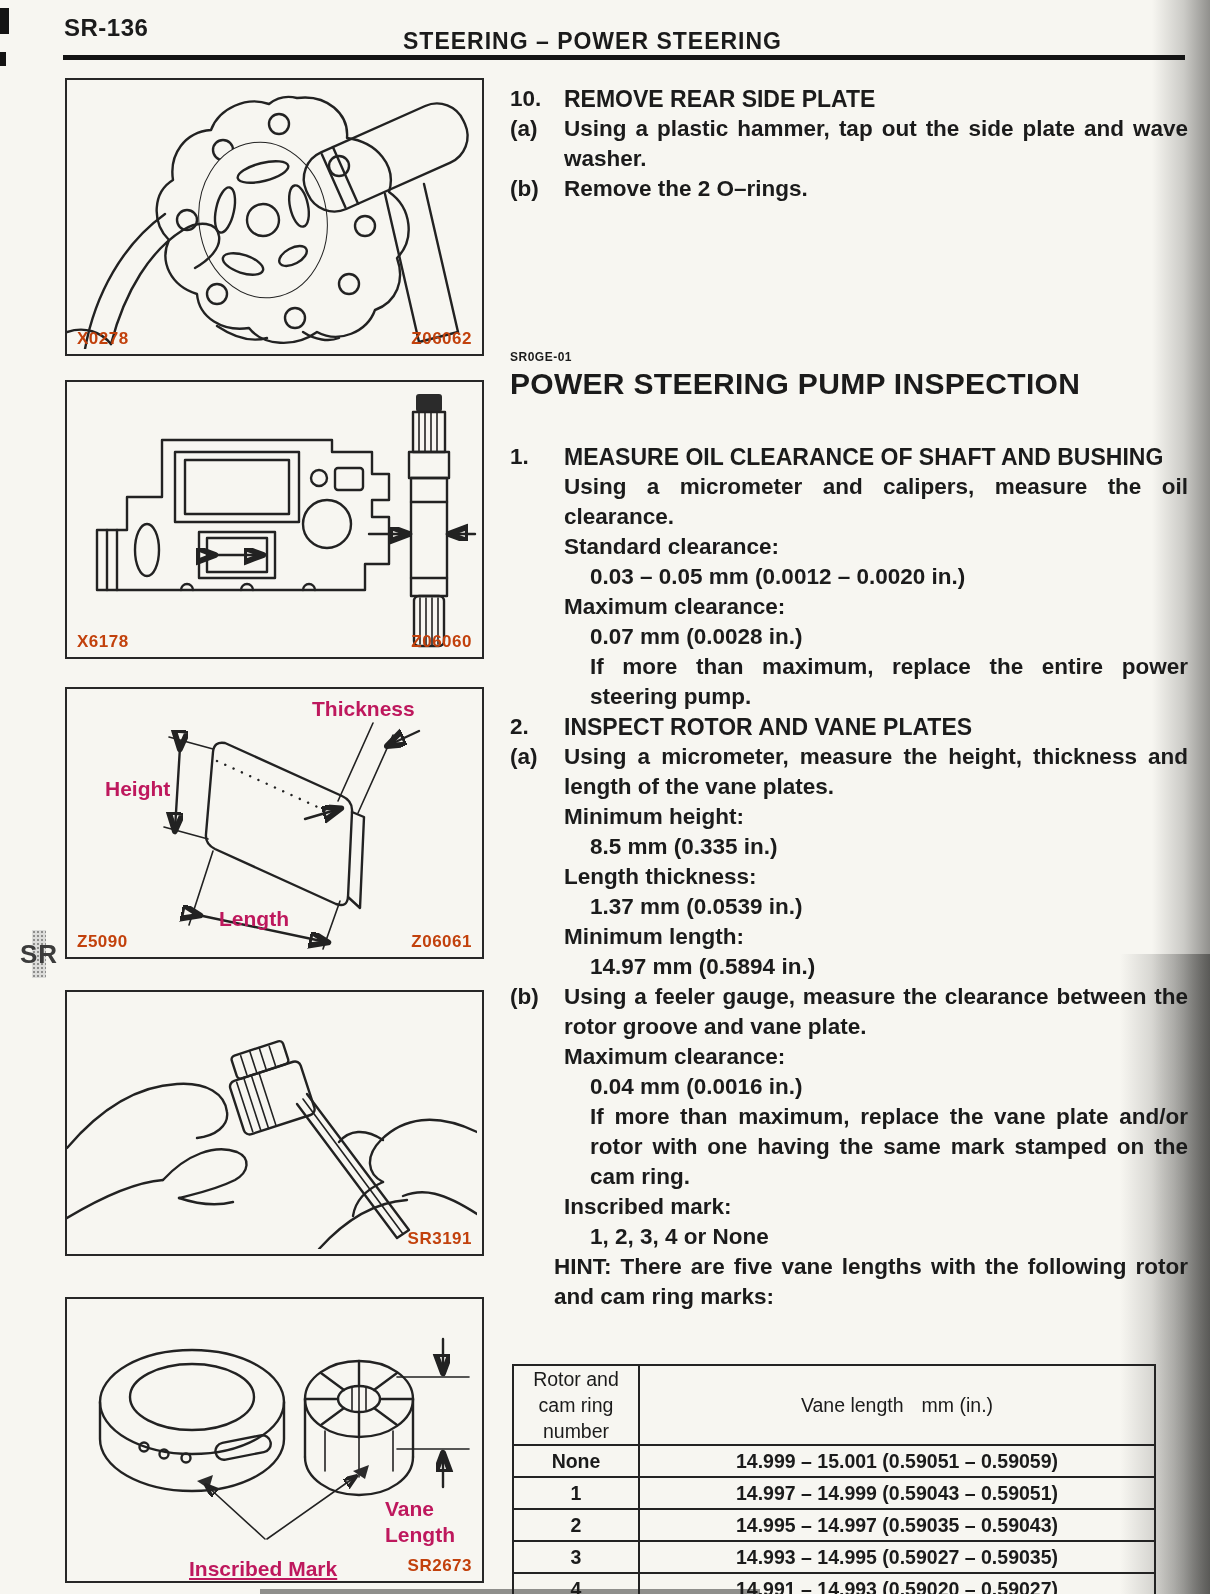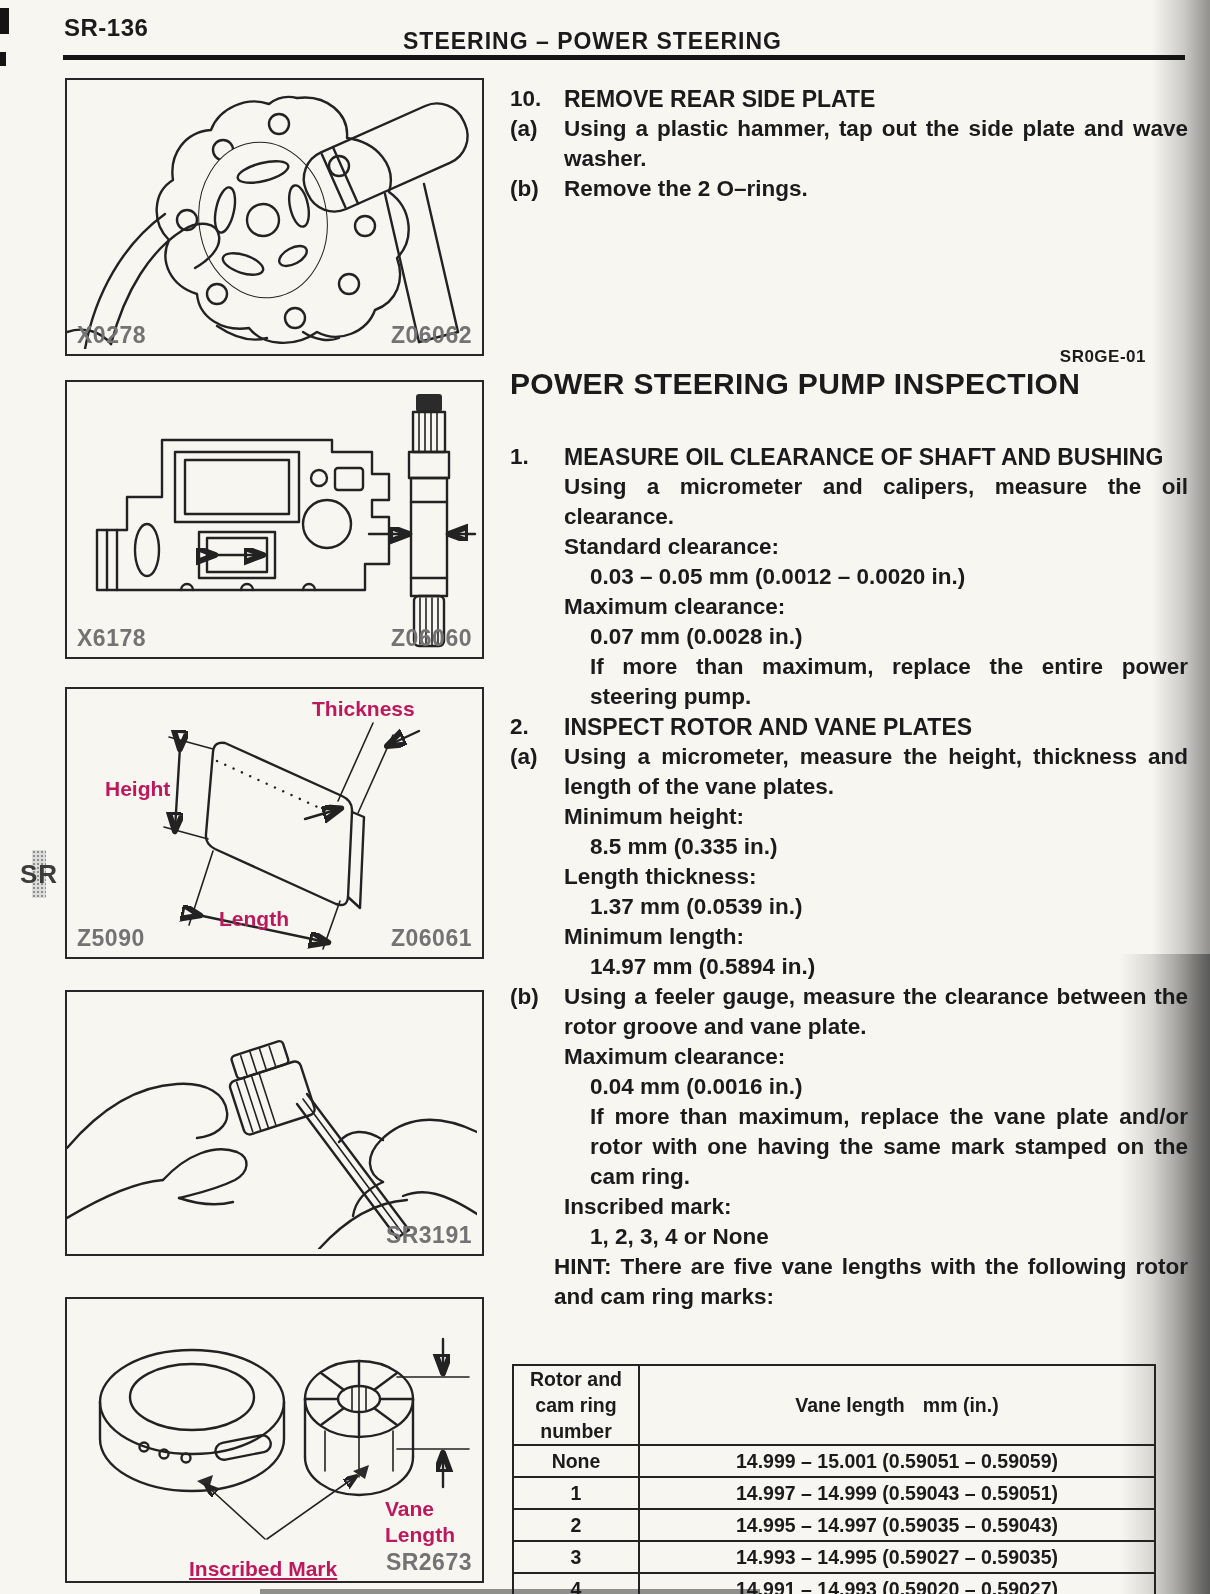--- a/index.html
+++ b/index.html
@@ -19,57 +19,57 @@
   .m2{left:0;top:52px;width:6px;height:14px;}
   .bottom-smudge{position:absolute;left:260px;bottom:0;width:500px;height:5px;background:rgba(40,40,40,.5);}
 
   
   .page-code{position:absolute;left:64px;top:14px;font-size:24px;font-weight:700;letter-spacing:.5px;}
   .page-title{position:absolute;left:0;top:28px;width:1185px;text-align:center;
     font-size:23px;font-weight:700;letter-spacing:1px;}
   .header-rule{position:absolute;left:63px;top:55px;width:1122px;height:5px;background:#141414;}
 
   
-  .sr-tab{position:absolute;left:0;top:850px;width:14px;height:48px;
+  .sr-tab{position:absolute;left:0;top:930px;width:14px;height:48px;
     background-color:#dcdcda;
     background-image:radial-gradient(#8e8e8c 1px,transparent 1.2px);
     background-size:4px 4px;
     display:flex;align-items:center;justify-content:center;
     font-size:26px;font-weight:700;color:#3c3c3c;letter-spacing:1px;margin-left:32px;}
 
   
   .fig{position:absolute;left:65px;width:415px;border:2.5px solid #272727;background:transparent;}
   .fig svg{display:block;}
-  .fig .code{position:absolute;bottom:5px;font-size:23px;font-weight:700;color:#737373;letter-spacing:.5px;}
+  .fig .code{position:absolute;bottom:5px;font-size:17px;font-weight:700;color:#c2410c;letter-spacing:.5px;}
   .fig .code.l{left:10px;} .fig .code.r{right:10px;}
   .fig .dlabel{position:absolute;font-size:21px;font-weight:700;color:#be185d;}
   path,line,rect.o,circle.o,ellipse.o,polyline{fill:none;stroke:#222;stroke-width:2.4;stroke-linecap:round;stroke-linejoin:round;}
   .thin{stroke-width:1.6;}
   .fillink{fill:#2b2b2b;stroke:none;}
 
   
   .rc{position:absolute;left:510px;top:84px;width:678px;font-weight:700;font-size:22.5px;line-height:30px;}
   .hang{display:flex;align-items:flex-start;}
   .hang .lbl{flex:none;width:54px;}
   .hang .txt{margin:0;flex:1;text-align:justify;}
   .step-title .txt{text-align:left;font-size:23px;}
   .spec-label{margin-left:54px;}
   .spec-value{margin-left:80px;}
   .note{margin-left:80px;text-align:justify;}
   .insp-head{margin-top:146px;}
-  .ref-code{text-align:right;padding-right:42px;font-size:17px;letter-spacing:.5px;line-height:14px;}
+  .ref-code{padding-right:42px;font-size:12px;letter-spacing:.5px;line-height:14px;}
   .insp-title{font-size:30px;letter-spacing:.3px;line-height:40px;}
   .step1-block{margin-top:38px;}
   .hint{margin-left:44px;margin-top:0;text-align:justify;}
 
   
   .spec-table{position:absolute;left:512px;top:1364px;border-collapse:collapse;table-layout:fixed;width:644px;
     font-size:19.5px;font-weight:700;color:#1b1b1b;}
   .spec-table th,.spec-table td{border:2.5px solid #232323;text-align:center;padding:0 4px;}
-  .spec-table th{height:60px;font-weight:700;line-height:26px;}
+  .spec-table th{height:60px;font-weight:400;line-height:26px;}
   .spec-table td{height:30px;}
   .col-mark{width:126px;}
   .vh-wrap{display:flex;justify-content:center;gap:18px;}
 </style>
 </head>
 <body>
 
 <div class="edge-shadow"></div>
 <div class="edge-shadow-low"></div>
 <div class="corner-mark m1"></div>

